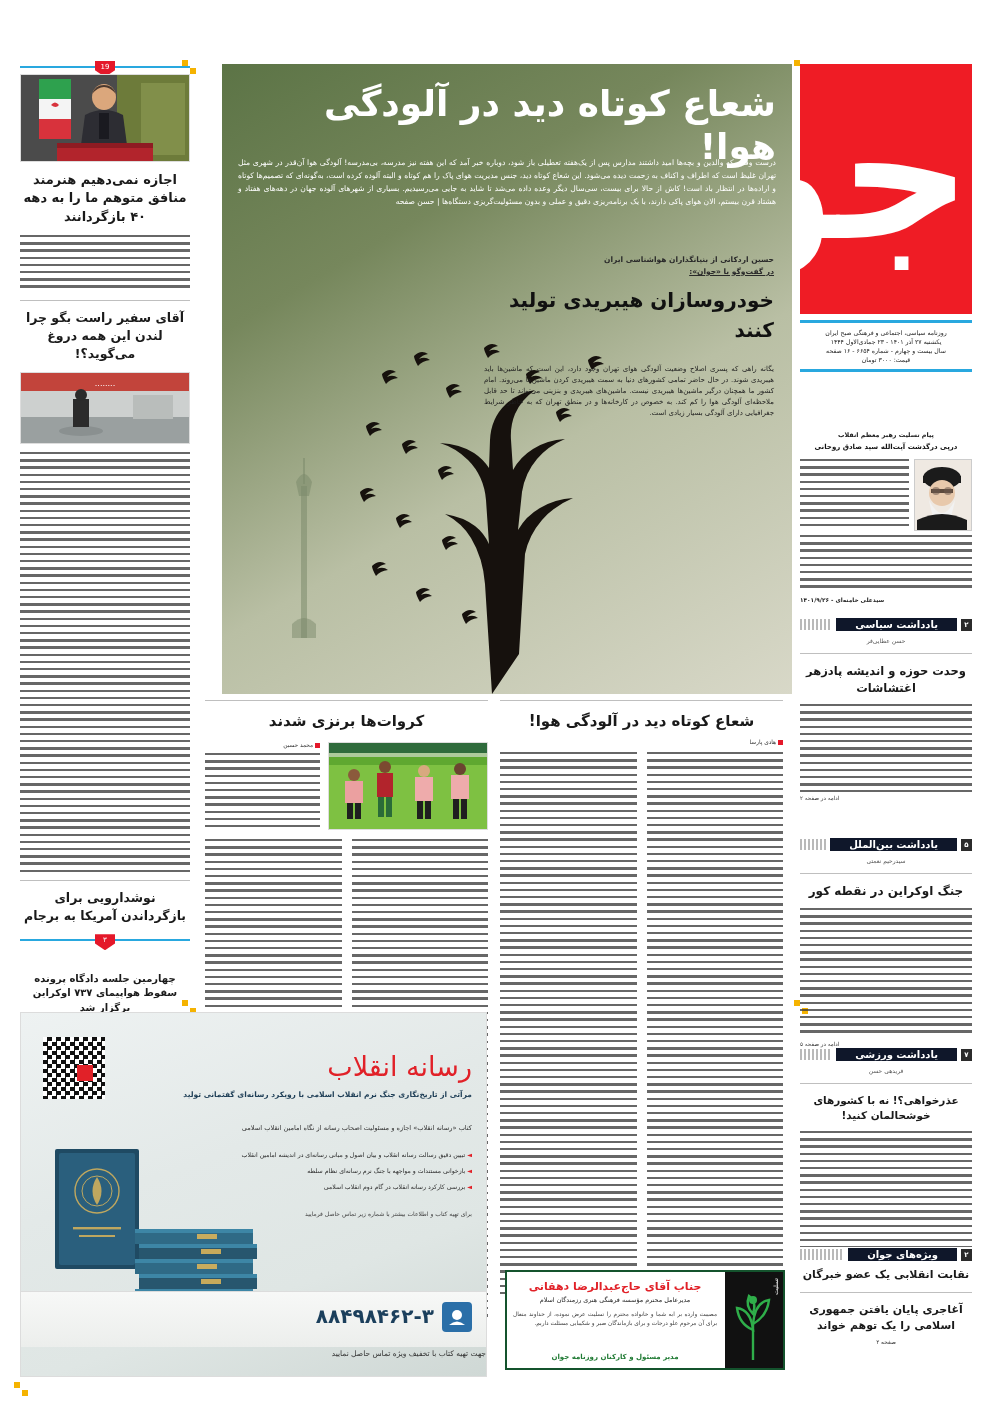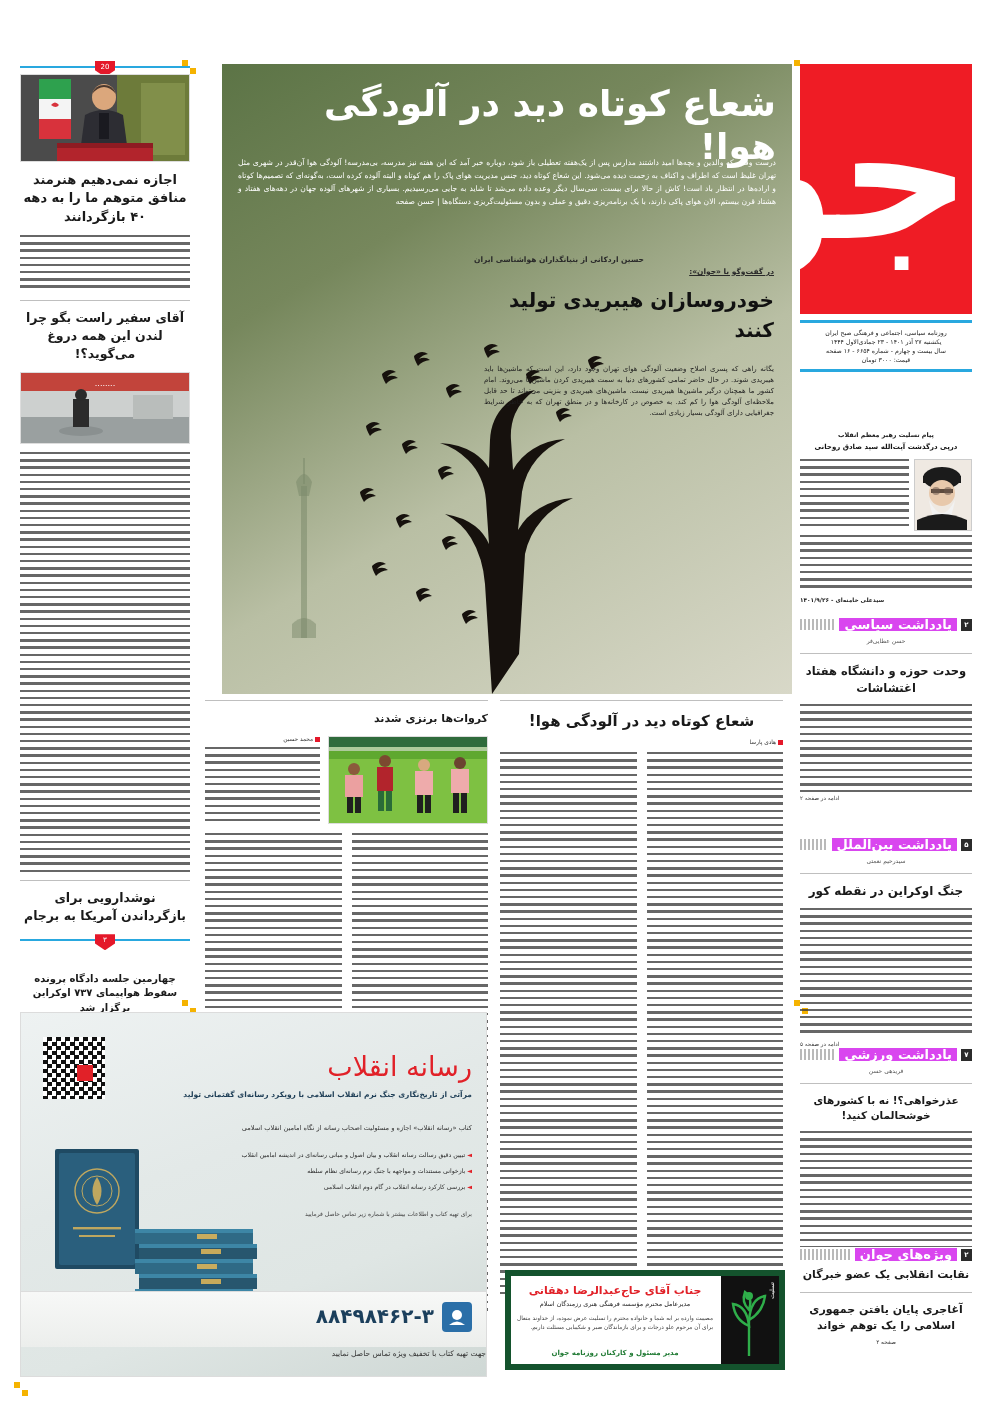--- a/index.html
+++ b/index.html
@@ -44,22 +44,22 @@
     font-weight:700; letter-spacing:-8px; white-space:nowrap;
     transform: translateY(-6px);
   }
   .rule-cyan { height:3px; background:#29a8df; margin:6px 0 5px; }
   .mast-info { text-align:center; font-size:6.2px; line-height:9px; color:#222; }
   .mast-info div{ white-space:nowrap; }
 
   
   .sec-head { display:flex; align-items:center; gap:4px; margin-bottom:6px; }
   .sec-badge {
-    background:#d946ef; color:#fff; font-size:13px; line-height:11px;
-    padding:1px 5px; white-space:nowrap; font-weight:700;
+    background:#0f172a; color:#fff; font-size:10px; line-height:11px;
+    padding:1px 19px; white-space:nowrap; font-weight:700;
   }
   .sec-num {
     width:11px; height:12px; background:#2b2b2b; color:#fff;
     font-size:7px; line-height:12px; text-align:center; font-weight:700;
   }
   .sec-bars { flex:1; height:11px;
     background-image: repeating-linear-gradient(to right,
       #b9b9b9 0 2px, #ffffff 2px 4px); }
 
   
@@ -104,21 +104,21 @@
 
   
   .ad-book {
     position:absolute; left:20px; top:1012px; width:467px; height:365px;
     background: linear-gradient(160deg,#eef2f2 0%, #e3e9e8 40%, #dfe6e4 70%, #cfd8d5 100%);
     border:1px solid #dcdcdc; overflow:hidden;
   }
   .ad-title-red { color:#e12128; font-weight:400; }
   .ad-cond {
     position:absolute; left:505px; top:1270px; width:280px; height:100px;
-    background:#fff; border:6px solid #14532d; overflow:hidden;
+    background:#fff; border:2px solid #14532d; overflow:hidden;
   }
   .cond-strip {
     position:absolute; right:0; top:0; bottom:0; width:58px; background:#111;
   }
   .qr { width:62px; height:62px; background:
     repeating-conic-gradient(#111 0% 25%, #fff 0% 50%) 0 0/9px 9px; }
 </style>
 </head>
 <body>
 
@@ -185,21 +185,21 @@
   </div>
 
   <div class="box" style="right:18px; top:618px; width:172px;">
     <div class="sec-head">
       <div class="sec-num">۲</div>
       <div class="sec-badge">یادداشت سیاسی</div>
       <div class="sec-bars"></div>
     </div>
     <div class="byline">حسن عطایی‌فر</div>
     <div class="sep-line"></div>
-    <div class="hl fa" style="font-size:11.5px;">وحدت حوزه و دانشگاه هفتاد اغتشاشات</div>
+    <div class="hl fa" style="font-size:11.5px;">وحدت حوزه و اندیشه پادزهر اغتشاشات</div>
     <div class="copy" style="height:88px; margin-top:8px;"></div>
     <div class="fa" style="font-size:5.6px; color:#333; text-align:left; margin-top:3px;">ادامه در صفحه ۲</div>
   </div>
 
   <div class="box" style="right:18px; top:838px; width:172px;">
     <div class="sec-head">
       <div class="sec-num">۵</div>
       <div class="sec-badge">یادداشت بین‌الملل</div>
       <div class="sec-bars"></div>
     </div>
@@ -270,31 +270,31 @@
       </svg>
     </div>
 
     <div class="hero-title fa">
       <div class="hl-xl fa" style="text-align:right;">شعاع کوتاه دید در آلودگی هوا!</div>
     </div>
 
     <div class="hero-lead fa">درست وقتی که والدین و بچه‌ها امید داشتند مدارس پس از یک‌هفته تعطیلی باز شود، دوباره خبر آمد که این هفته نیز مدرسه، بی‌مدرسه! آلودگی هوا آن‌قدر در شهری مثل تهران غلیظ است که اطراف و اکناف به زحمت دیده می‌شود. این شعاع کوتاه دید، جنس مدیریت هوای پاک را هم کوتاه و البته آلوده کرده است، به‌گونه‌ای که تصمیم‌ها کوتاه و اراده‌ها در انتظار باد است! کاش از حالا برای بیست، سی‌سال دیگر وعده داده می‌شد تا شاید به جایی می‌رسیدیم. بسیاری از شهرهای آلوده جهان در دهه‌های هفتاد و هشتاد قرن بیستم، الان هوای پاکی دارند، با یک برنامه‌ریزی دقیق و عملی و بدون مسئولیت‌گریزی دستگاه‌ها | حسن صفحه</div>
 
     <div class="hero-subhead fa">
-      <div class="kicker fa" style="text-align:left;">حسین اردکانی از بنیانگذاران هواشناسی ایران</div>
+      <div class="kicker fa" style="text-align:right;">حسین اردکانی از بنیانگذاران هواشناسی ایران</div>
       <div class="kicker fa" style="text-align:right;text-decoration:underline;">در گفت‌وگو با «جوان»:</div>
       <div class="hero-sub-hl fa">خودروسازان هیبریدی تولید کنند</div>
     </div>
 
     <div class="hero-body fa">یگانه راهی که پسری اصلاح وضعیت آلودگی هوای تهران وجود دارد، این است که ماشین‌ها باید هیبریدی شوند. در حال حاضر تمامی کشورهای دنیا به سمت هیبریدی کردن ماشین‌ها می‌روند. امام کشور ما همچنان درگیر ماشین‌ها هیبریدی نیست. ماشین‌های هیبریدی و بنزینی می‌تواند تا حد قابل ملاحظه‌ای آلودگی هوا را کم کند. به خصوص در کارخانه‌ها و در منطق تهران که به خاطر شرایط جغرافیایی دارای آلودگی بسیار زیادی است.</div>
   </div>
 
   <div class="box" style="left:20px; top:66px; width:170px;">
     <div class="sep-line cyan" style="margin:0 0 6px;">
-      <div class="page-chip">20</div>
+      <div class="page-chip">19</div>
     </div>
     <div class="thumb" style="height:88px; border:1px solid #ddd;">
       <svg viewBox="0 0 168 88" width="100%" height="88">
         <rect width="168" height="88" fill="#4b4b4b"></rect>
         <rect x="96" y="0" width="72" height="88" fill="#6d7b3a"></rect>
         <rect x="120" y="8" width="44" height="72" fill="#8f9c55" opacity=".6"></rect>
         <g>
           <rect x="18" y="4" width="32" height="60" fill="#f4f4f4"></rect>
           <rect x="18" y="4" width="32" height="20" fill="#2ea14e"></rect>
           <rect x="18" y="44" width="32" height="20" fill="#d8323c"></rect>
@@ -335,21 +335,21 @@
     <div class="sep-line" style="margin:0 0 8px;"></div>
     <div class="hl fa" style="font-size:12.5px;">نوشدارویی برای بازگرداندن آمریکا به برجام</div>
     <div class="sep-line cyan" style="margin:14px 0 12px;">
       <div class="page-chip">۳</div>
     </div>
     <div class="hl fa" style="font-size:10px;margin-top:31px;">چهارمین جلسه دادگاه پرونده سقوط هواپیمای ۷۳۷ اوکراین برگزار شد</div>
   </div>
 
   <div class="box" style="left:205px; top:700px; width:283px;">
     <div class="sep-line" style="margin:0 0 10px;"></div>
-    <div class="hl fa" style="font-size:11px;text-align:right;">کروات‌ها برنزی شدند</div>
+    <div class="hl fa" style="font-size:15px;">کروات‌ها برنزی شدند</div>
     <div style="display:flex; gap:8px; margin-top:9px;">
       <div class="thumb" style="width:160px; height:88px; flex:none; border:1px solid #ddd;">
         <svg viewBox="0 0 158 88" width="100%" height="88">
           <rect width="158" height="88" fill="#7ec142"></rect>
           <rect y="0" width="158" height="22" fill="#5fa830"></rect>
           <rect y="0" width="158" height="10" fill="#2f6b3c"></rect>
           <rect x="0" y="10" width="158" height="4" fill="#cfd8c9" opacity=".7"></rect>
           <g>
             <rect x="16" y="38" width="18" height="22" fill="#f2f2f2"></rect>
             <rect x="16" y="38" width="18" height="22" fill="#e33b3b" opacity=".45"></rect>

